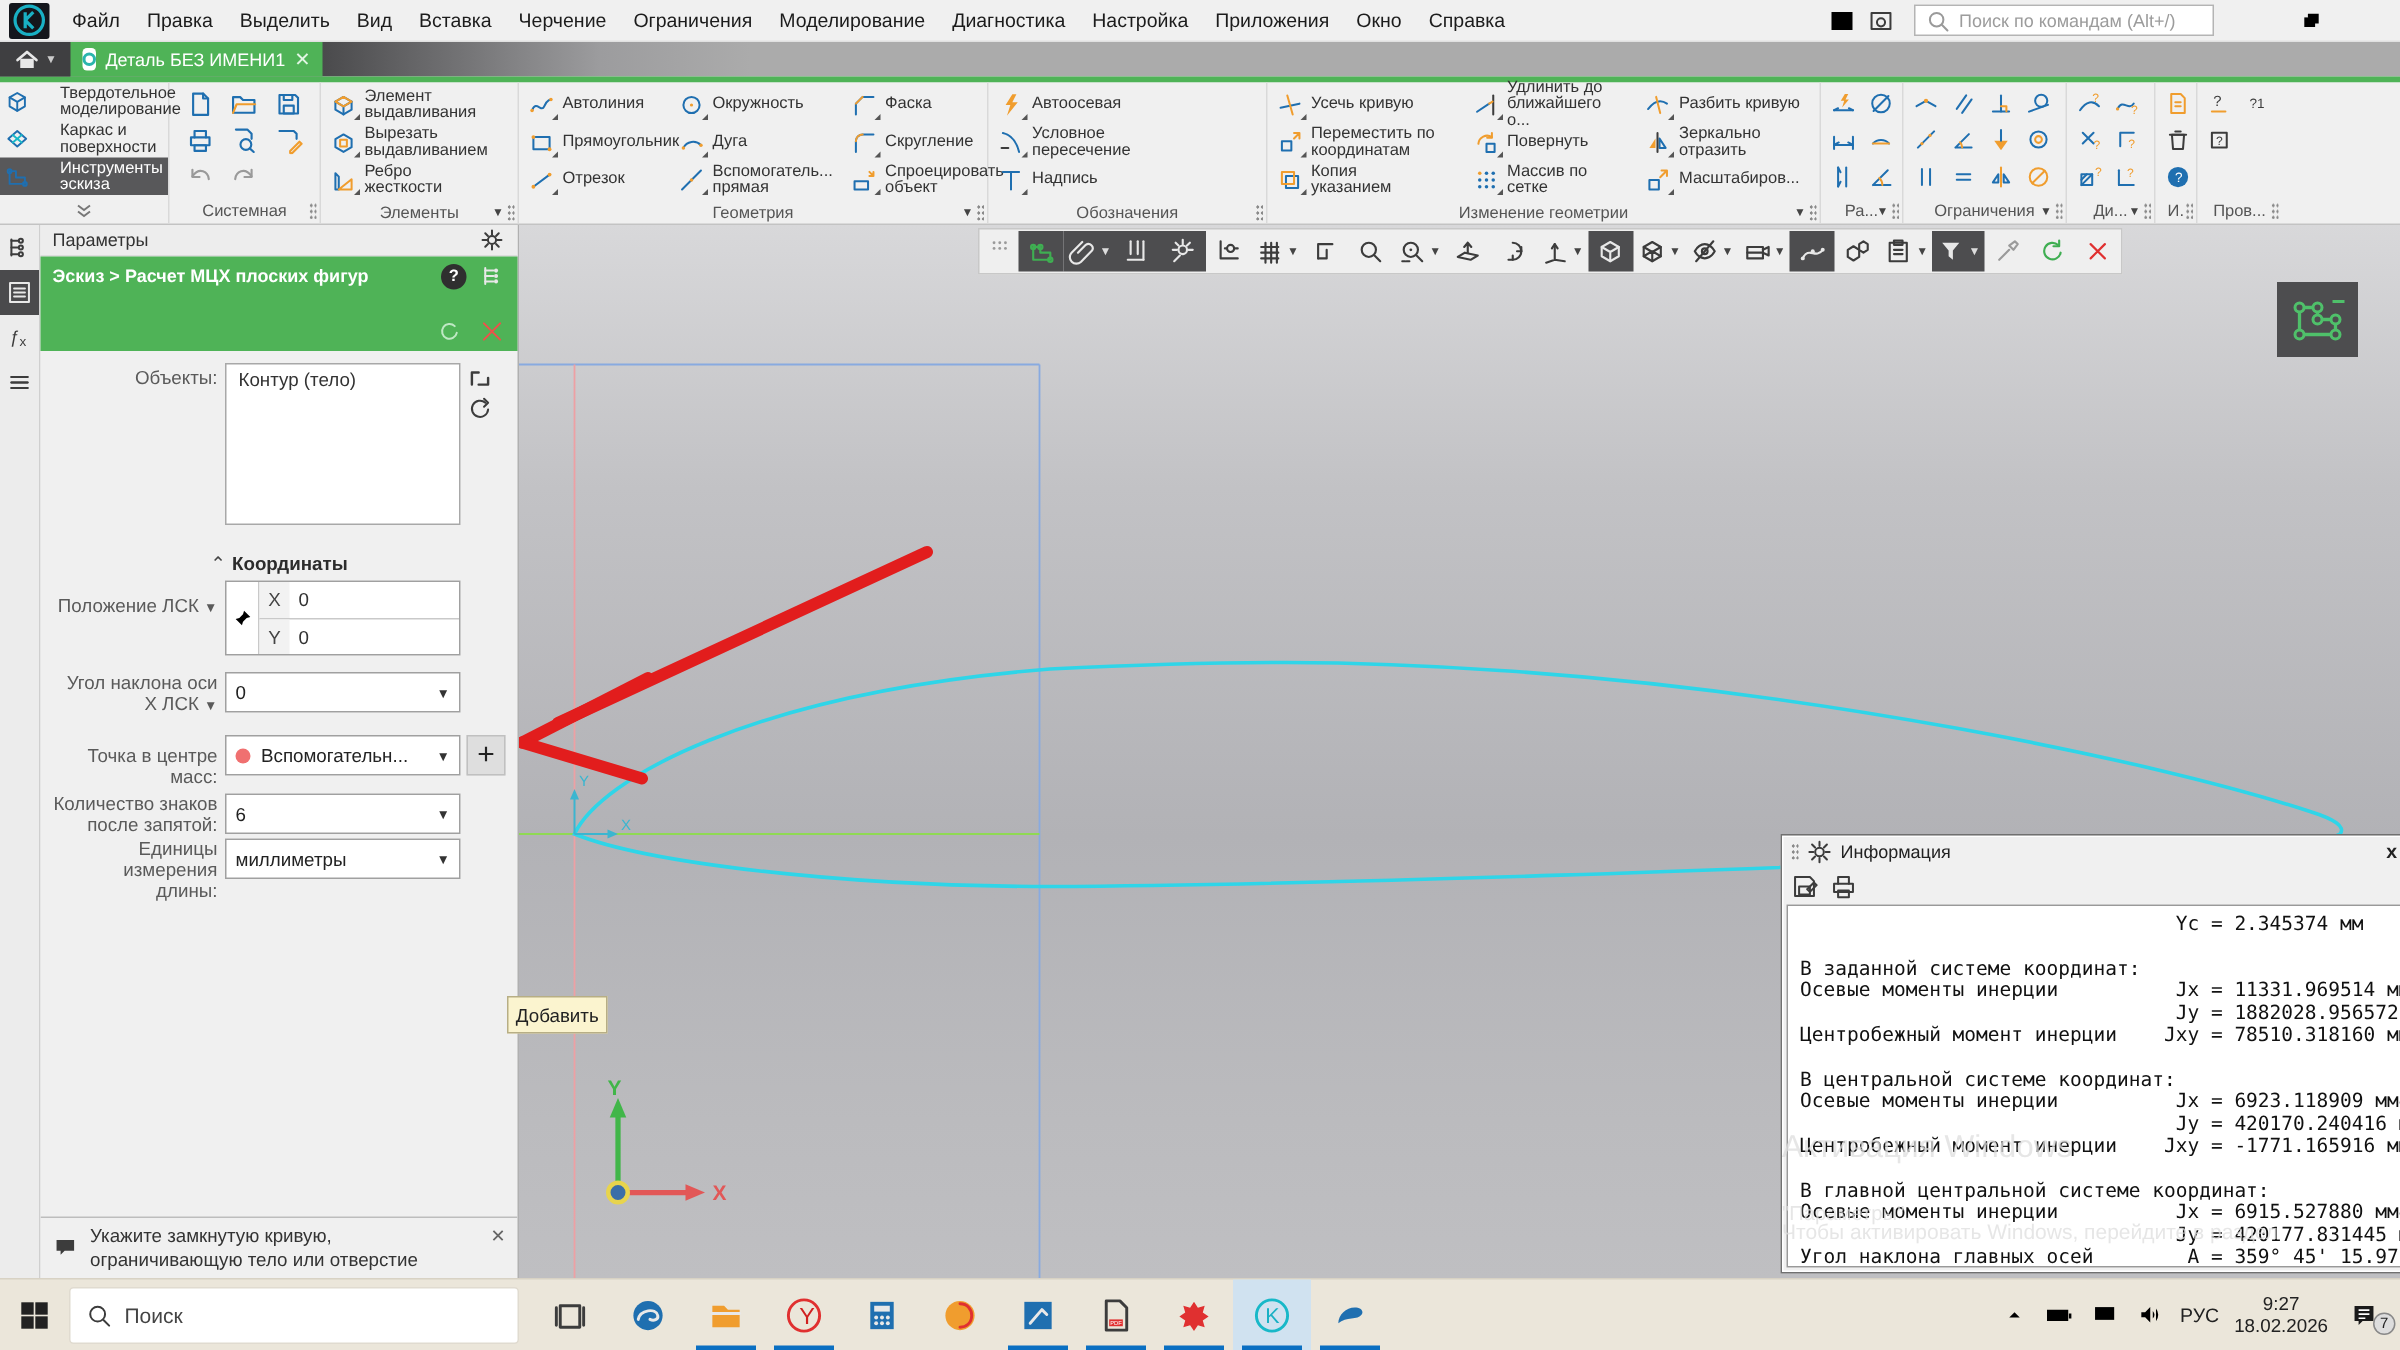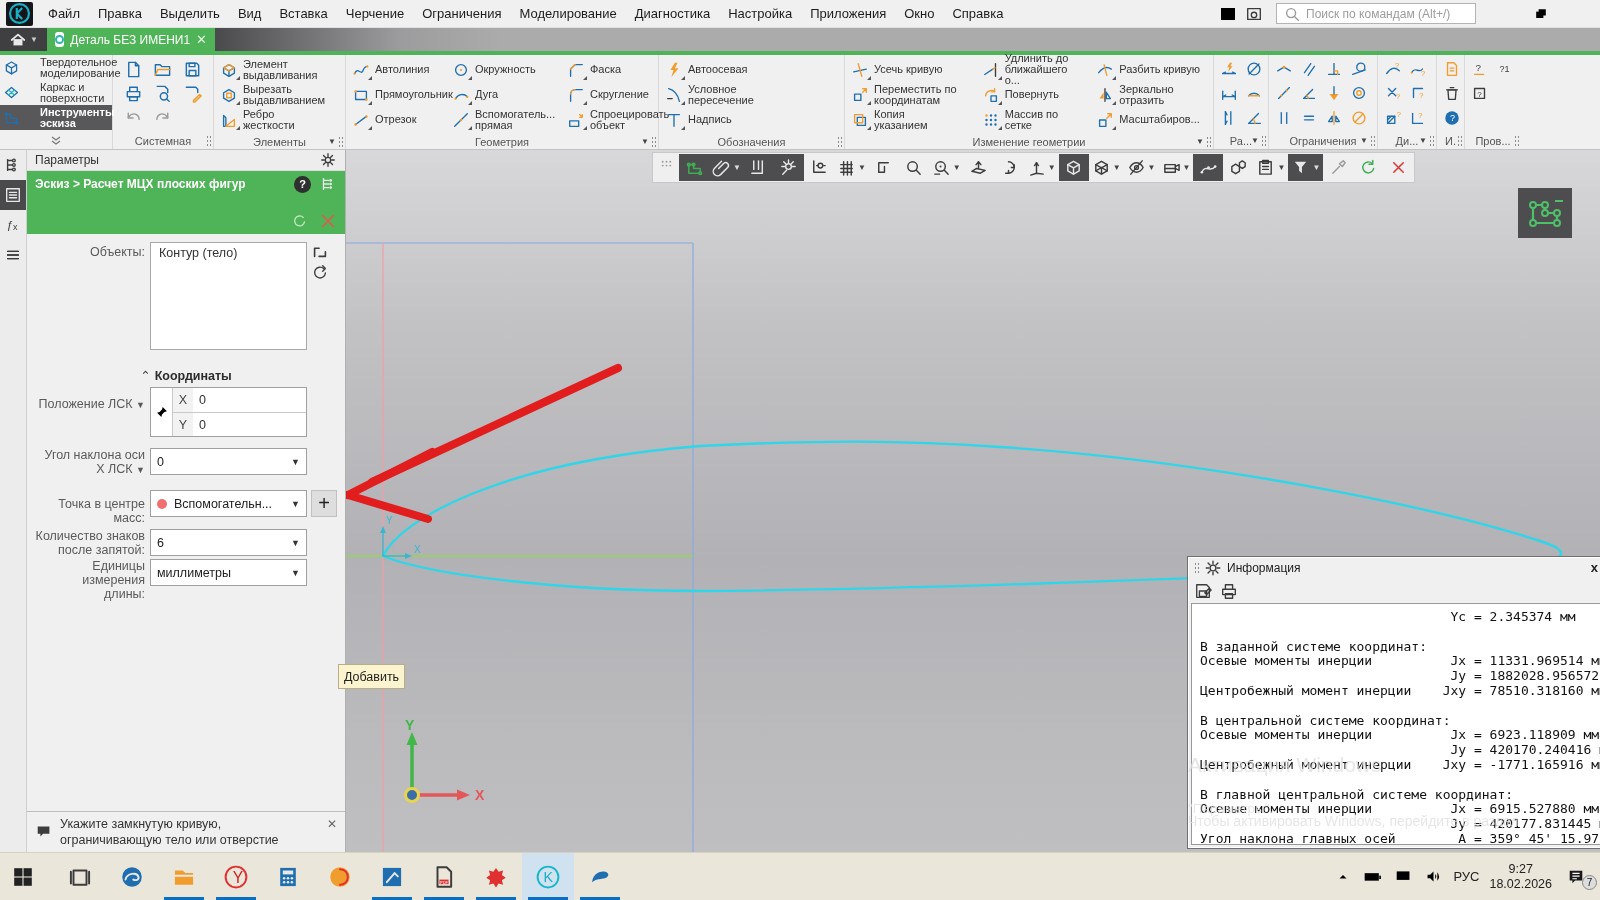--- a/index.html
+++ b/index.html
@@ -43,21 +43,21 @@
 .rgroup .content{flex:1;display:flex;}
 .glabel{height:17px;display:flex;align-items:center;justify-content:center;font-size:11px;color:#555;position:relative;padding:0 4px;}
 .glabel .extras{position:absolute;right:2px;top:0;height:100%;display:flex;align-items:center;gap:2px;color:#666;}
 .glabel .dd{font-size:8px;color:#444;}
 .grip{display:inline-block;width:5px;height:11px;background-image:radial-gradient(circle,#8a8a8a 1px,transparent 1.1px);background-size:3px 4px;}
 .ws{width:113px;}
 .ws-btn{height:25px;display:flex;align-items:center;gap:20px;padding:0 3px;}
 .ws-btn .icn svg{width:17px;height:17px;}
 .ws-lab{font-size:11px;line-height:11px;color:#333;white-space:pre-line;}
 .ws-btn.active{background:#58585a;}
-.ws-btn.active .ws-lab{color:#fff;font-weight:bold;}
+.ws-btn.active .ws-lab{color:#fff;}
 .sysgrid{display:grid;grid-template-columns:repeat(3,1fr);width:100px;padding:2px 6px;}
 .sysgrid .icn{height:24px;}
 .sysgrid .icn svg{width:19px;height:19px;}
 .btncol{display:flex;flex-direction:column;justify-content:space-between;padding:2px 0;}
 .rbtn{height:25px;display:flex;align-items:center;gap:5px;padding:0 6px;}
 .rbtn .icn{position:relative;}
 .rbtn .icn:after{content:"";position:absolute;right:-2px;bottom:-1px;border-left:4px solid transparent;border-bottom:4px solid #555;}
 .rbtn .rlab{font-size:11px;line-height:11px;color:#333;white-space:pre-line;}
 .igrid{display:grid;padding:2px 2px;}
 .igrid .icn{width:25px;height:24px;}
@@ -1413,20 +1413,38 @@
 
 <div class="taskbar">
   <div class="tb-start">
       <svg viewBox="0 0 20 20" width="22" height="22">
         <rect x="2" y="2" width="7.5" height="7.5" fill="#222"></rect>
         <rect x="10.5" y="2" width="7.5" height="7.5" fill="#222"></rect>
         <rect x="2" y="10.5" width="7.5" height="7.5" fill="#222"></rect>
         <rect x="10.5" y="10.5" width="7.5" height="7.5" fill="#222"></rect>
       </svg>
     </div>
+  <div class="tb-search">
+    <span class="icn">
+        <svg viewBox="0 0 20 20" width="17" height="17">
+          <circle cx="9" cy="9" r="5.5" class="k"></circle>
+          <line x1="13.5" y1="13.5" x2="17.5" y2="17.5" class="k"></line>
+        </svg>
+      </span>
+    <span class="st">Поиск</span>
+    <span class="spark icn">
+        <svg viewBox="0 0 24 24" width="26" height="26">
+          <path d="M11 3l1.8 5.2L18 10l-5.2 1.8L11 17l-1.8-5.2L4 10l5.2-1.8z" fill="#f5b912"></path>
+          <path d="M18 13l.9 2.6L21.5 16l-2.6.9L18 19.5l-.9-2.6L14.5 16l2.6-.9z" fill="#f0a830"></path>
+          <circle cx="20" cy="5" r="1.4" fill="#e34f26"></circle>
+          <circle cx="5.5" cy="17.5" r="1.2" fill="#39b54a"></circle>
+          <path d="M5 4.5l.6 1.7 1.7.6-1.7.6L5 9.1l-.6-1.7L2.7 6.8l1.7-.6z" fill="#2e9fe6"></path>
+        </svg>
+      </span>
+  </div>
   <div class="tb-apps">
 
   <div class="tb-app">
         <span class="icn">
           <svg viewBox="0 0 20 20">
             <rect x="5" y="5" width="10" height="11" class="k"></rect>
             <path d="M3 6v9M17 6v9" class="k"></path>
           </svg>
         </span>
       </div>

